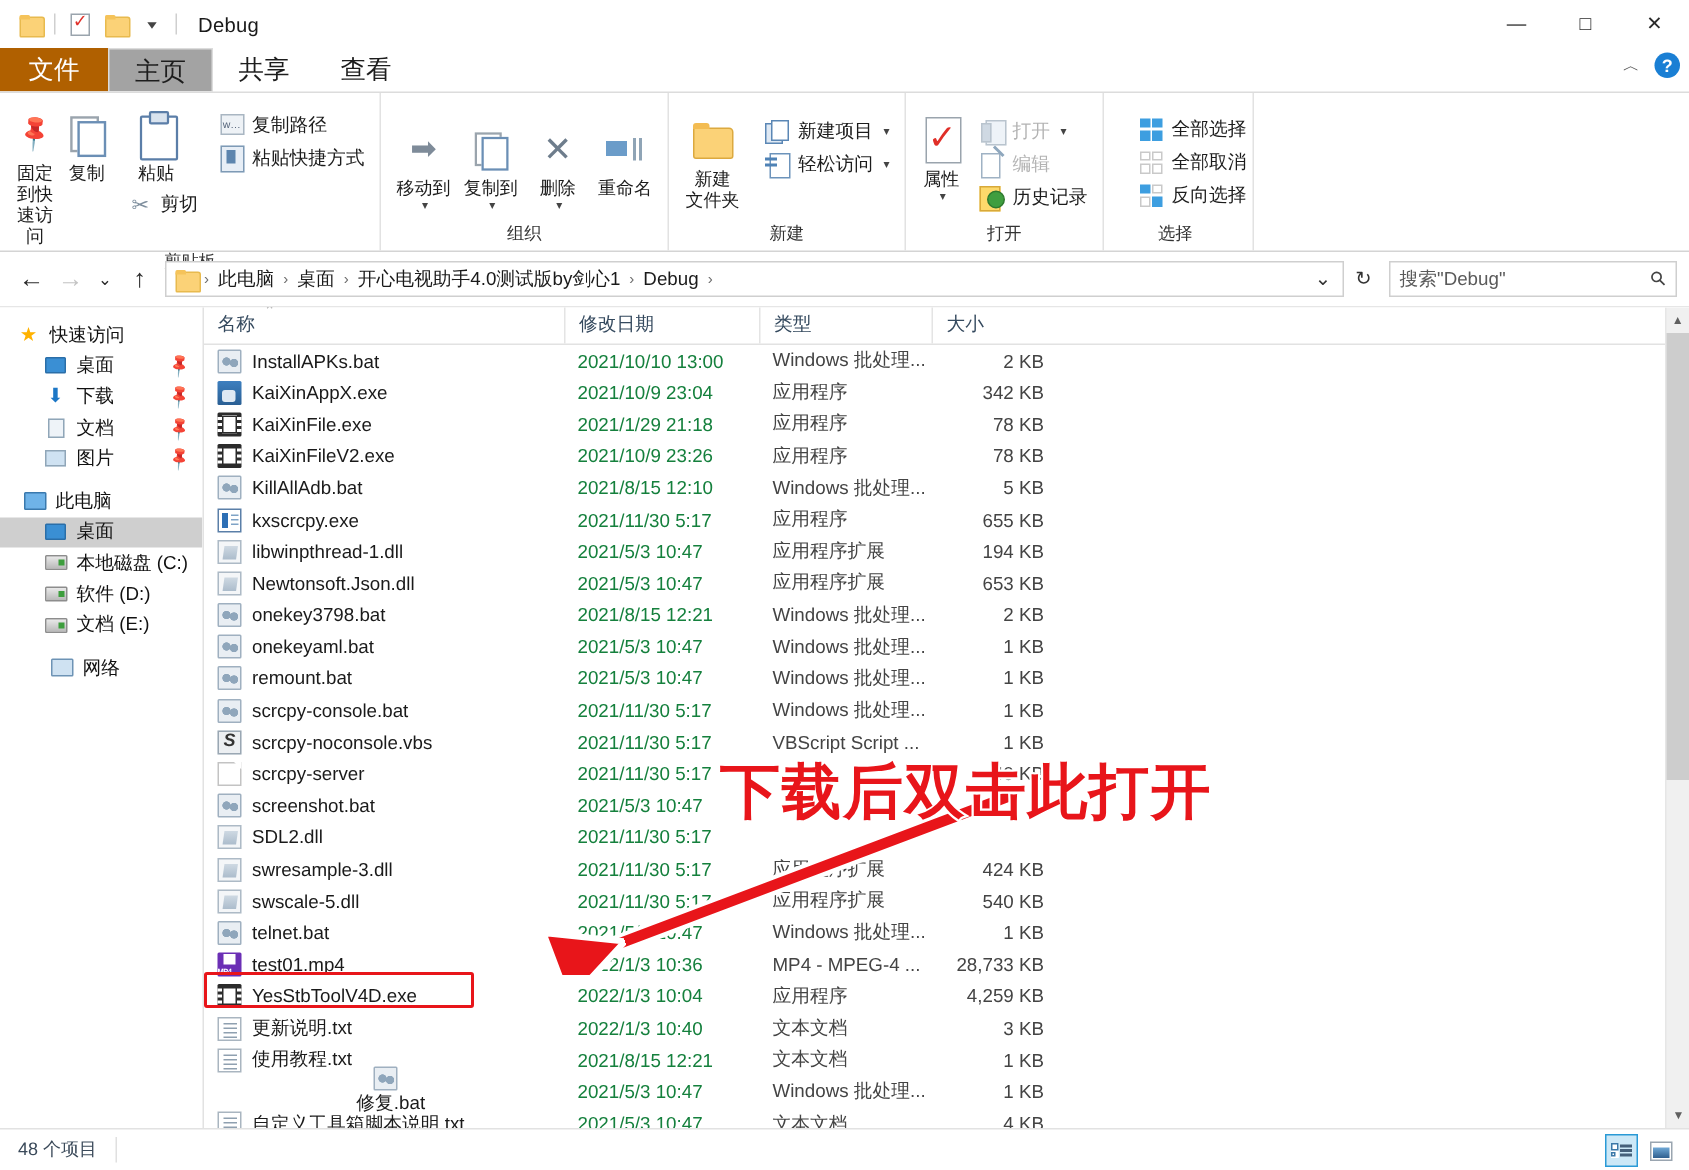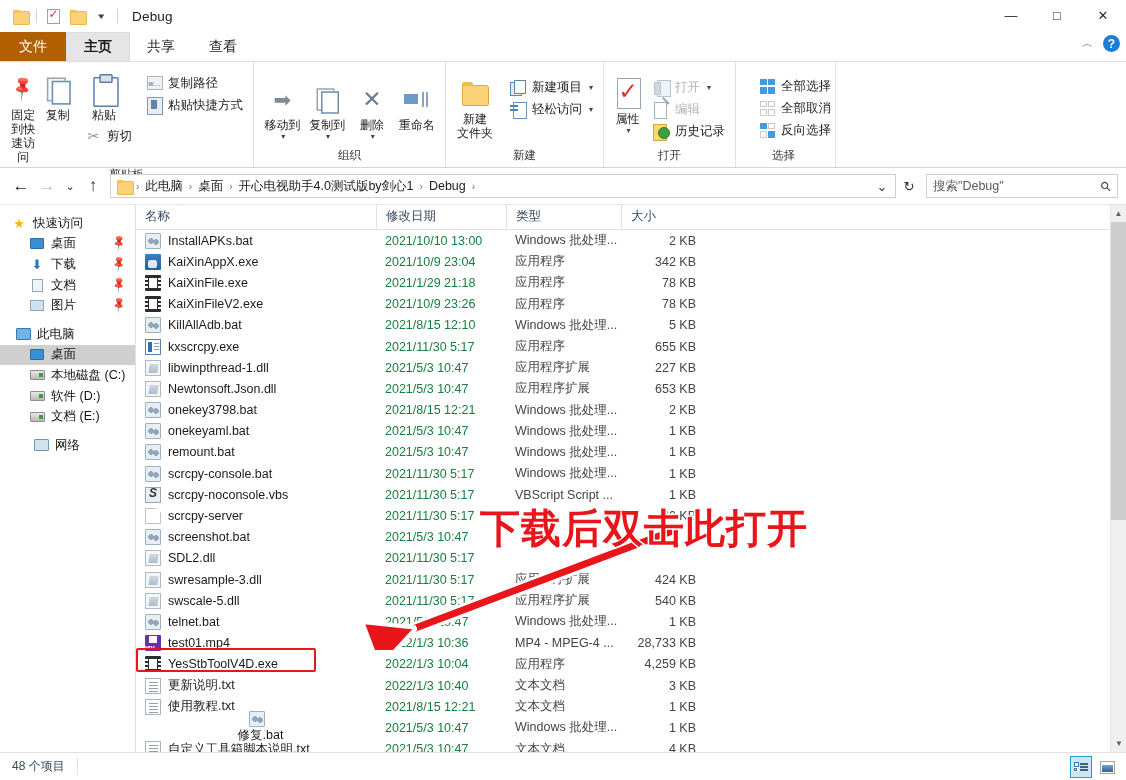--- a/index.html
+++ b/index.html
@@ -34,24 +34,24 @@
   .prop-ico:after{ content:"✓"; position:absolute; left:1px; top:-3px; font-size:12px; color:#e0302a; font-weight:bold;}
   .chev-dn { font-size:9px; color:#444; line-height:1; transform:scaleX(1.4); }
   .title-text { font-size:13.5px; color:#1a1a1a; margin-left:10px; letter-spacing:.2px; }
   .wincontrols { position:absolute; right:0; top:0; display:flex; }
   .wc { width:46px; height:31px; display:flex; align-items:center; justify-content:center; font-size:13px; color:#2b2b2b; }
 
   
   .tabstrip { position:relative; height:29px; background:#fff; display:flex; align-items:flex-end; padding-left:0px;}
   .tab {
     height:29px; padding:0 17px; display:flex; align-items:center; justify-content:center;
-    font-size:14px; color:#1d1d1d; position:relative;text-align:right;
+    font-size:17px; color:#1d1d1d; position:relative;text-align:right;
   }
   .tab.file { background:#b06000; color:#fff; padding:0 19px; }
-  .tab.active { background:#e5e5e5; border-left:1px solid #dcdcdc; border-right:1px solid #dcdcdc; border-top:1px solid #dcdcdc;font-weight:bold; }
+  .tab.active { background:#a3a3a3; border-left:1px solid #dcdcdc; border-right:1px solid #dcdcdc; border-top:1px solid #dcdcdc; }
   .tabstrip-right { position:absolute; right:6px; top:3px; display:flex; align-items:center; gap:10px; }
   .caret-up { font-size:11px; color:#555; }
   .help-ico {
     width:17px; height:17px; border-radius:50%; background:#1a7fd4; color:#fff;
     font-size:12px; display:flex; align-items:center; justify-content:center; font-weight:bold;
   }
 
   
   .ribbon {
     position:relative; height:107px; background:#fff;
@@ -646,21 +646,21 @@
             <div class="ftype" style="width: 115px;">应用程序</div>
             <div class="fsize" style="width: 85px;">655 KB</div>
           </div>
           <div class="frow">
             <div class="fname" style="width: 240px;">
               <span class="fic fic-dll"></span>
               <span>libwinpthread-1.dll</span>
             </div>
             <div class="fdate" style="width: 130px;">2021/5/3 10:47</div>
             <div class="ftype" style="width: 115px;">应用程序扩展</div>
-            <div class="fsize" style="width: 85px;">227 KB</div>
+            <div class="fsize" style="width: 85px;">194 KB</div>
           </div>
           <div class="frow">
             <div class="fname" style="width: 240px;">
               <span class="fic fic-dll"></span>
               <span>Newtonsoft.Json.dll</span>
             </div>
             <div class="fdate" style="width: 130px;">2021/5/3 10:47</div>
             <div class="ftype" style="width: 115px;">应用程序扩展</div>
             <div class="fsize" style="width: 85px;">653 KB</div>
           </div>

